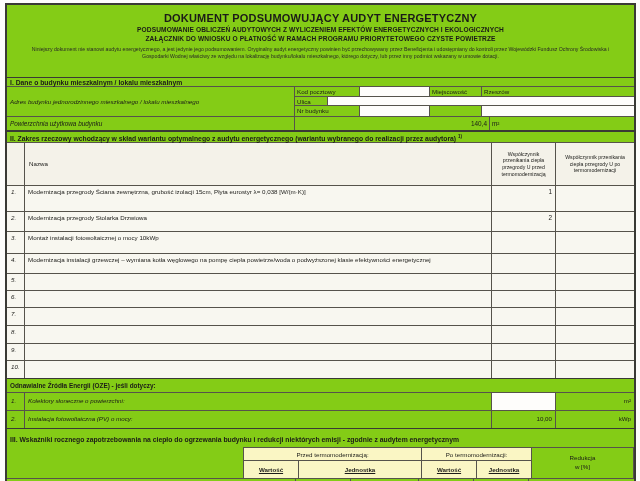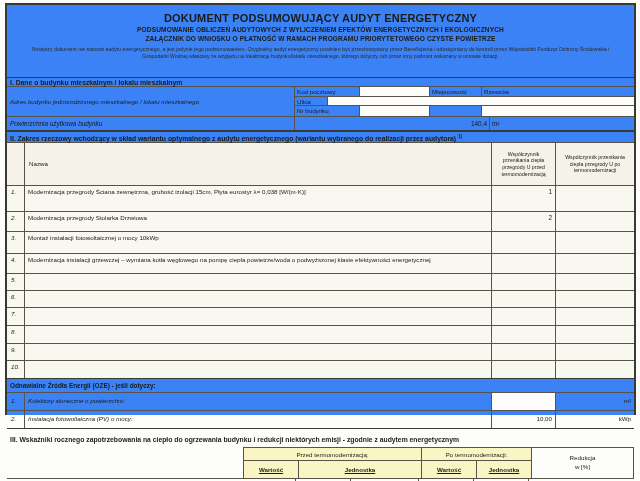--- a/index.html
+++ b/index.html
@@ -1,20 +1,20 @@
 <!DOCTYPE html>
 <html lang="pl"><head>
 <meta charset="utf-8">
 <style>
   * { margin:0; padding:0; box-sizing:border-box; }
   html,body { width:640px; height:481px; }
   body { background:#fdfdfb; font-family:"Liberation Sans","DejaVu Sans",sans-serif; color:#1b1b18; }
   .page { position:relative; width:640px; height:481px; overflow:hidden; background:#fdfdfb; }
-  .form { position:absolute; left:5px; top:3px; width:631px; height:412px;
-          border:2px solid #3a3a35; border-bottom:none; background:#3b82f6; }
+  .form { position:absolute; left:5px; top:3px; width:631px; height:478px;
+          border:2px solid #3a3a35; border-bottom:none; background:#84cc16; }
 
   
   .hdr { height:72px; text-align:center; padding-top:7px; }
   .hdr .title { font-size:11px; font-weight:bold; letter-spacing:.2px; }
   .hdr .sub { font-size:6.6px; font-weight:bold; margin-top:2px; letter-spacing:.1px; }
   .hdr .fine { font-size:5.2px; line-height:1.4; margin-top:4px; padding:0 16px; color:#2a2a26; }
 
   
   .bar { font-weight:bold; font-size:6.8px; padding:1px 2px 0 3px; }
   .bar-i   { height:9px;  border-top:1.6px solid #3a3a35; }

